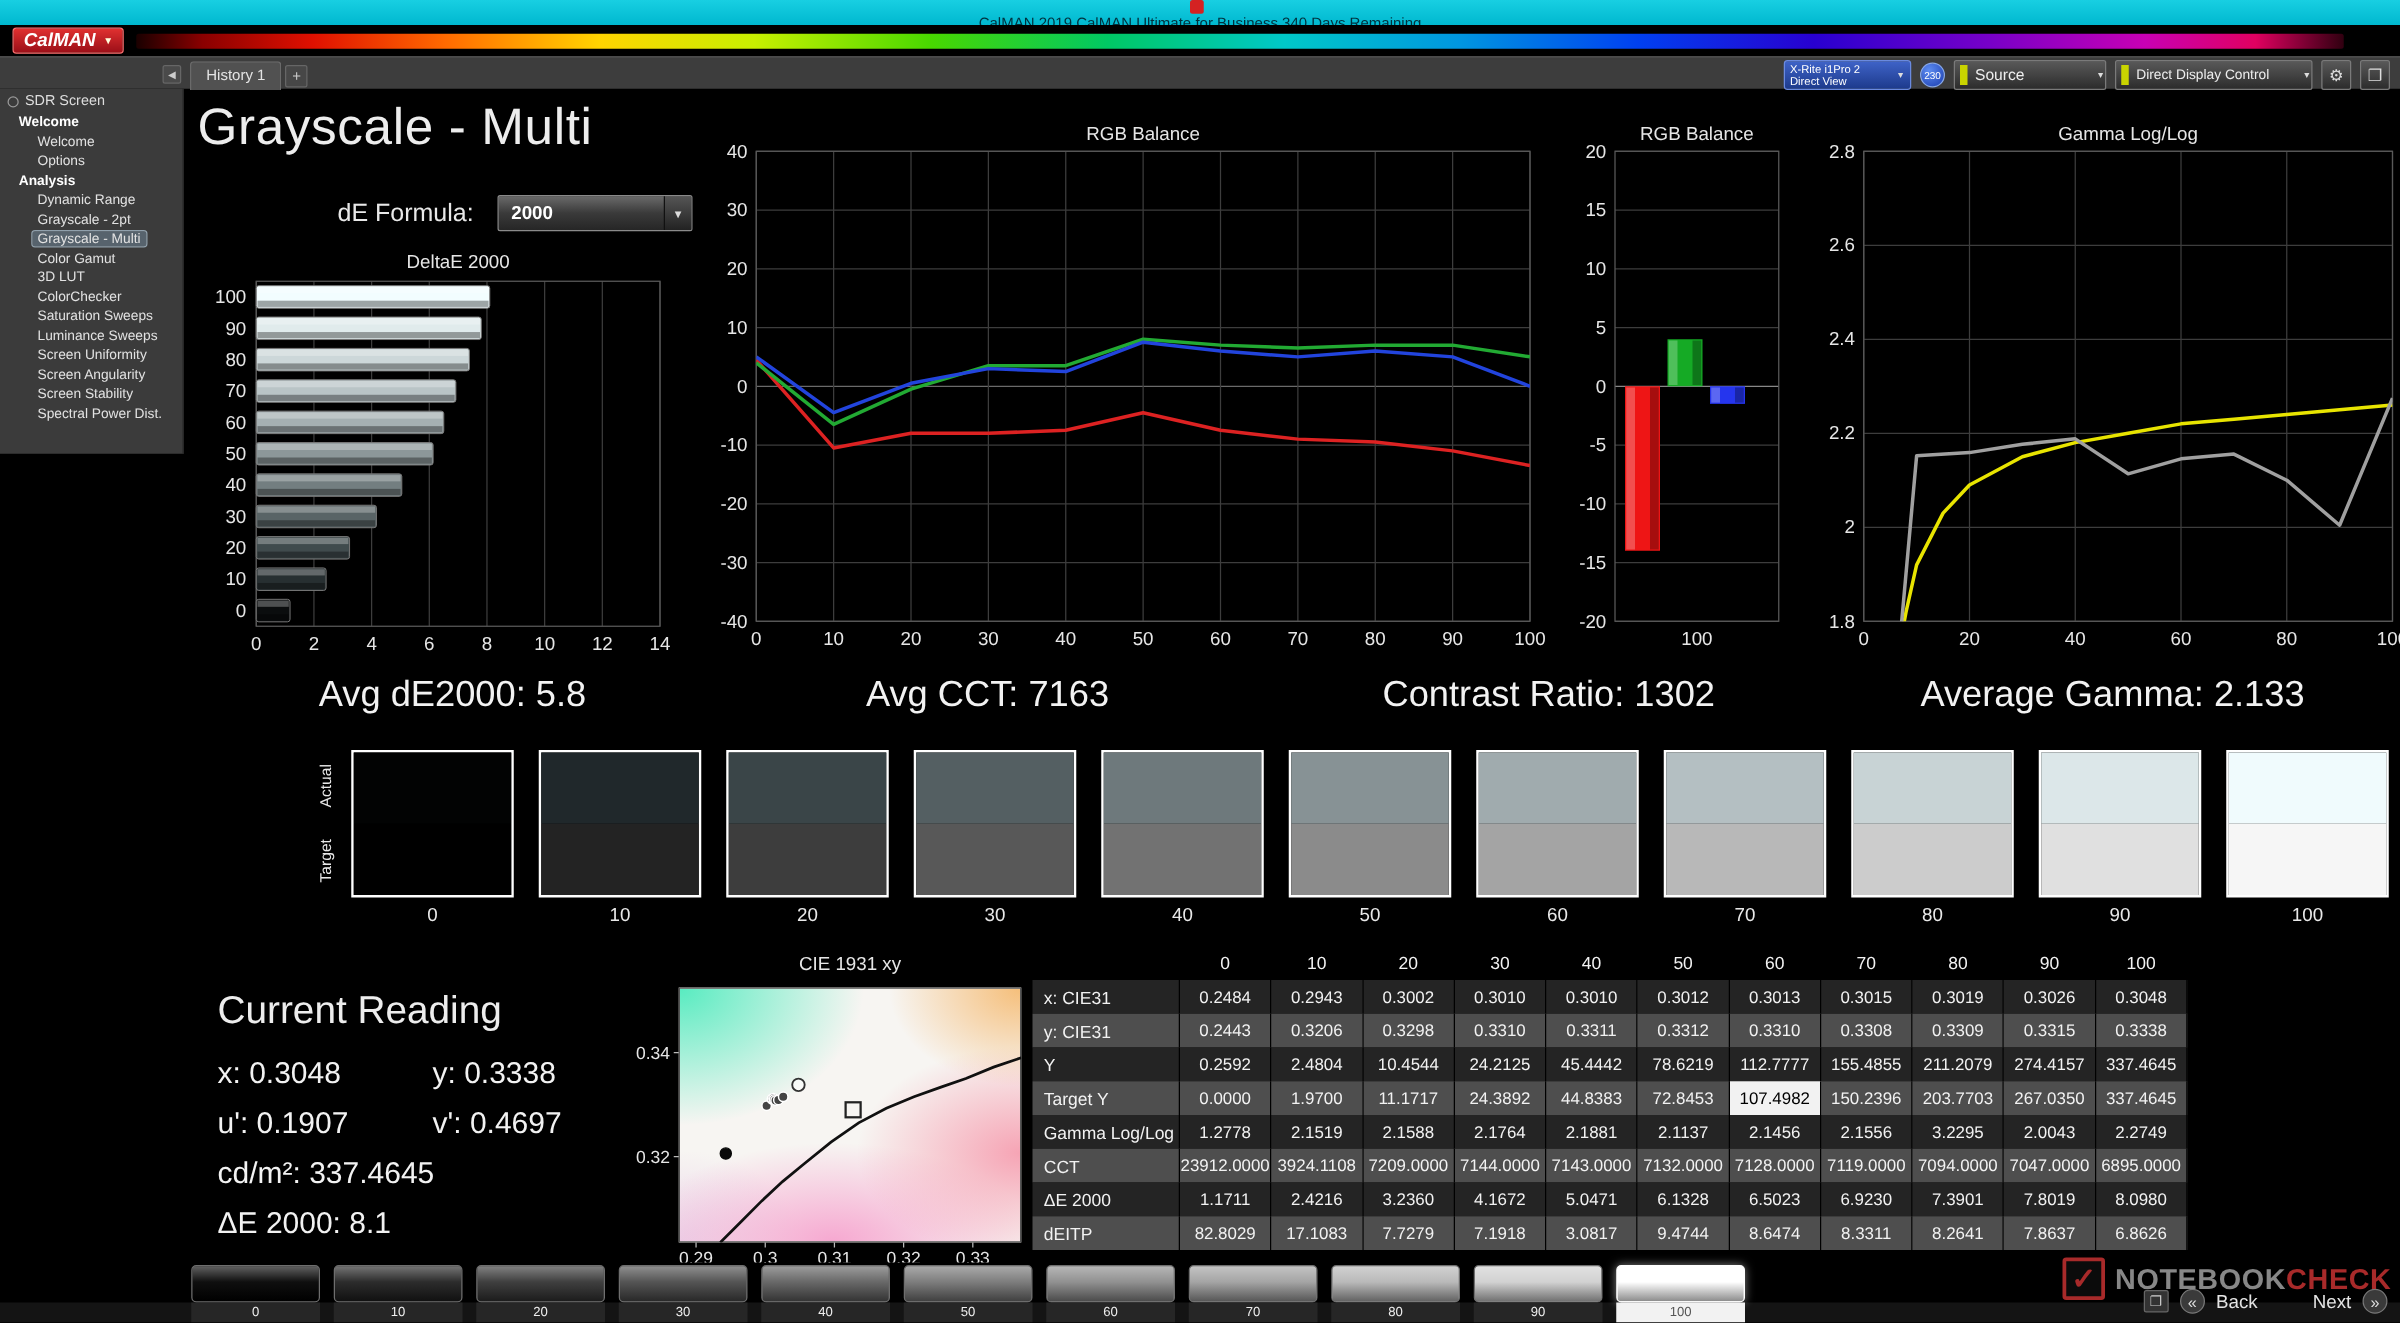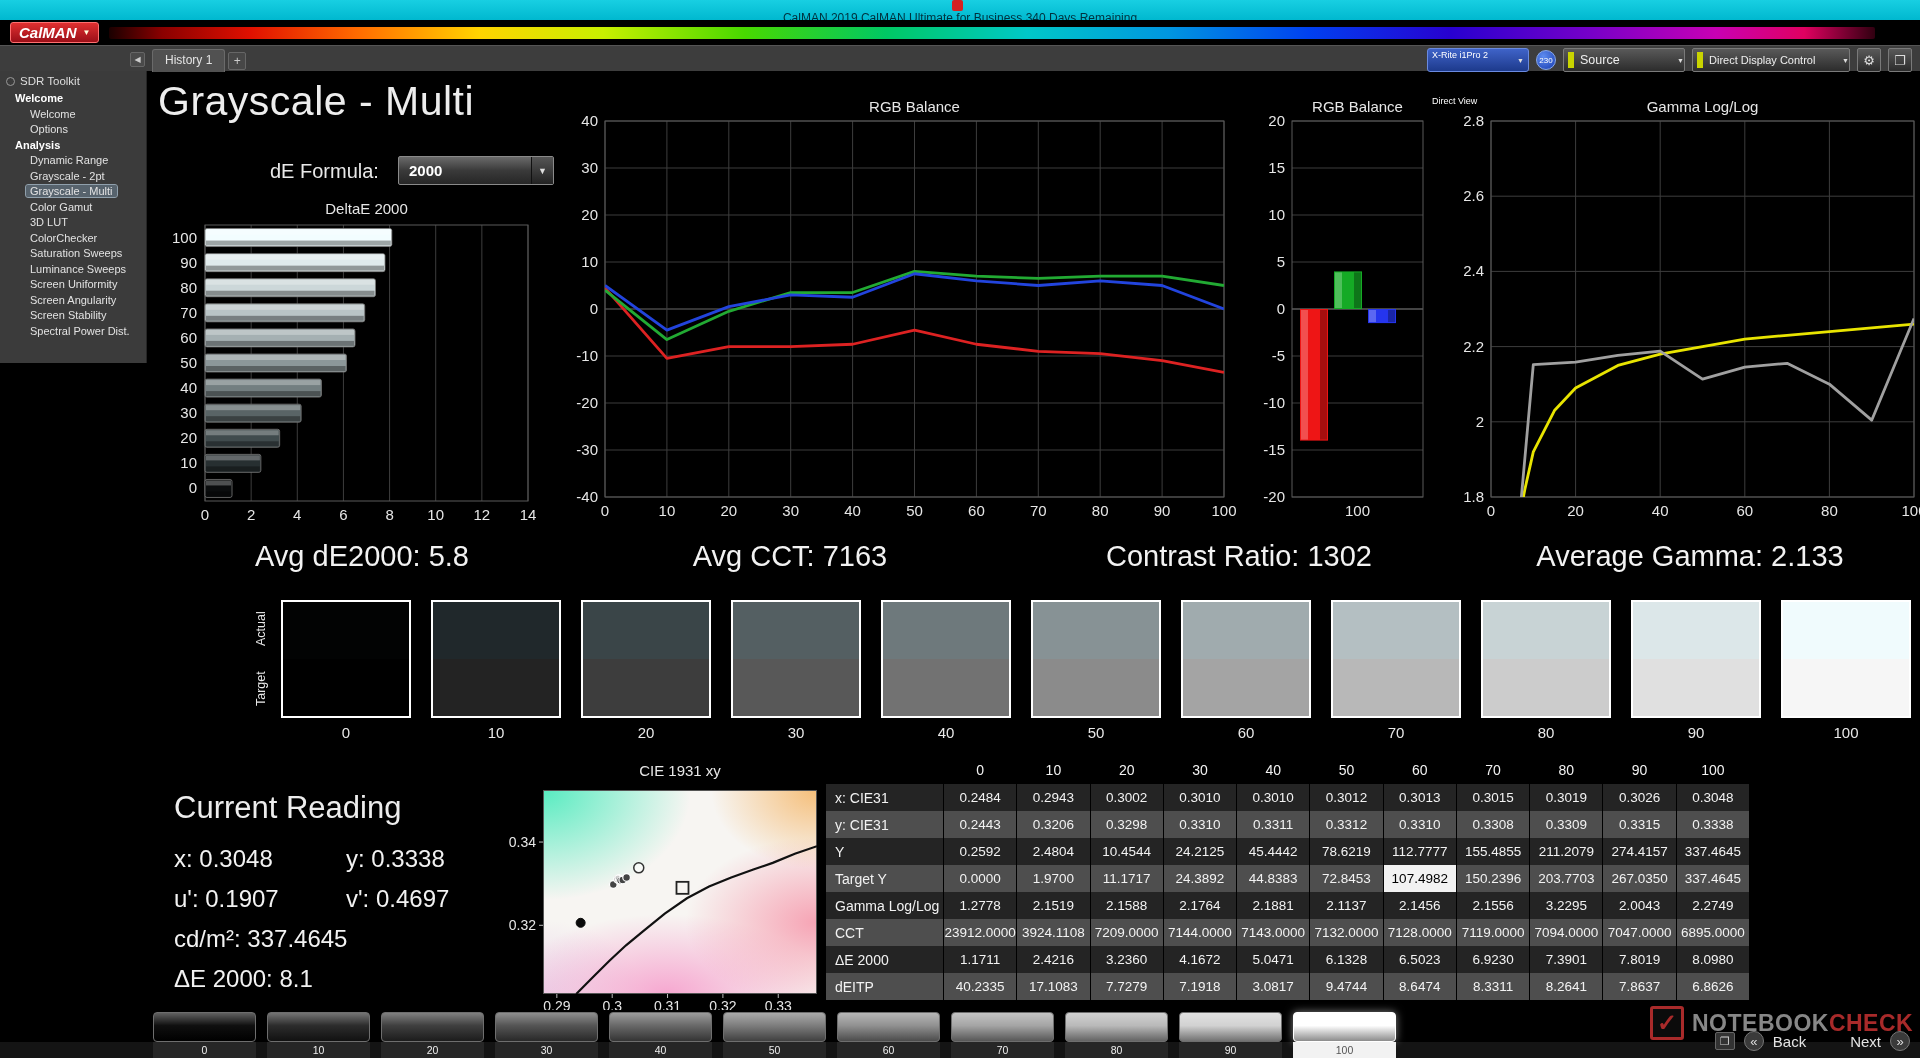--- a/index.html
+++ b/index.html
@@ -26,21 +26,21 @@
     color:#ccc;font-size:8px;display:flex;align-items:center;justify-content:center;border-radius:2px;}
   #tabs{position:absolute;left:152px;top:3px;display:flex;align-items:flex-end;gap:3px;height:23px;}
   #history-tab{background:#515151;border:1px solid #6a6a6a;border-bottom:none;border-radius:3px 3px 0 0;
     color:#e4e4e4;font-size:12px;padding:3px 12px;height:23px;}
   #add-tab{width:18px;height:18px;background:#474747;border:1px solid #666;color:#ccc;font-size:12px;
     display:flex;align-items:center;justify-content:center;margin-bottom:2px;border-radius:2px;}
   #toolbar-right{position:absolute;right:8px;top:2px;height:24px;display:flex;align-items:center;gap:7px;}
   #meter-btn{width:102px;height:24px;background:linear-gradient(#3f63c8,#1d3a8c);border:1px solid #6a8ae0;border-radius:3px;
     color:#fff;display:flex;align-items:center;padding:0 4px;}
   #meter-btn .lines{flex:1;display:flex;flex-direction:column;}
-  #meter-btn .lines span{font-size:9px;line-height:10px;white-space:nowrap;margin-top:36px;}
+  #meter-btn .lines span{font-size:9px;line-height:10px;white-space:nowrap;}
   .caret-sm{font-size:7px;color:#ddd;margin-left:3px;}
   #meter-badge{width:20px;height:20px;border-radius:50%;background:radial-gradient(circle at 35% 30%,#5d8cf0,#1a3db0);
     border:1px solid #88a8e8;color:#fff;font-size:8px;display:flex;align-items:center;justify-content:center;}
   .drop-btn{height:24px;background:linear-gradient(#595959,#2c2c2c);border:1px solid #7a7a7a;border-radius:2px;
     display:flex;align-items:center;color:#eee;}
   .drop-btn .strip{width:6px;height:16px;background:#c9d400;margin:0 6px 0 4px;}
   #source-btn{width:122px;font-size:12.5px;}
   #ddc-btn{width:158px;font-size:11px;}
   .drop-btn .lbl{flex:1;}
   .sq-btn{width:24px;height:24px;background:linear-gradient(#595959,#2c2c2c);border:1px solid #7a7a7a;border-radius:2px;
@@ -169,21 +169,21 @@
       <span class="caret-sm">▼</span>
     </div>
     <div class="sq-btn">⚙</div>
     <div class="sq-btn">❐</div>
   </div>
 </div>
 
 <div id="sidebar">
   <div id="sb-header">
     <span id="sb-pin"></span>
-    <span>SDR Toolkit</span>
+    <span>SDR Screen</span>
   </div>
   <div id="tree">
       <div class="tree-item lvl0"><span>Welcome</span></div>
       <div class="tree-item lvl1"><span>Welcome</span></div>
       <div class="tree-item lvl1"><span>Options</span></div>
       <div class="tree-item lvl0"><span>Analysis</span></div>
       <div class="tree-item lvl1"><span>Dynamic Range</span></div>
       <div class="tree-item lvl1"><span>Grayscale - 2pt</span></div>
       <div class="tree-item lvl1 sel"><span>Grayscale - Multi</span></div>
       <div class="tree-item lvl1"><span>Color Gamut</span></div>
@@ -630,21 +630,21 @@
     <div class="cell a">3.2360</div>
     <div class="cell a">4.1672</div>
     <div class="cell a">5.0471</div>
     <div class="cell a">6.1328</div>
     <div class="cell a">6.5023</div>
     <div class="cell a">6.9230</div>
     <div class="cell a">7.3901</div>
     <div class="cell a">7.8019</div>
     <div class="cell a">8.0980</div>
     <div class="cell lbl b">dEITP</div>
-    <div class="cell b">40.2335</div>
+    <div class="cell b">82.8029</div>
     <div class="cell b">17.1083</div>
     <div class="cell b">7.7279</div>
     <div class="cell b">7.1918</div>
     <div class="cell b">3.0817</div>
     <div class="cell b">9.4744</div>
     <div class="cell b">8.6474</div>
     <div class="cell b">8.3311</div>
     <div class="cell b">8.2641</div>
     <div class="cell b">7.8637</div>
     <div class="cell b">6.8626</div>

